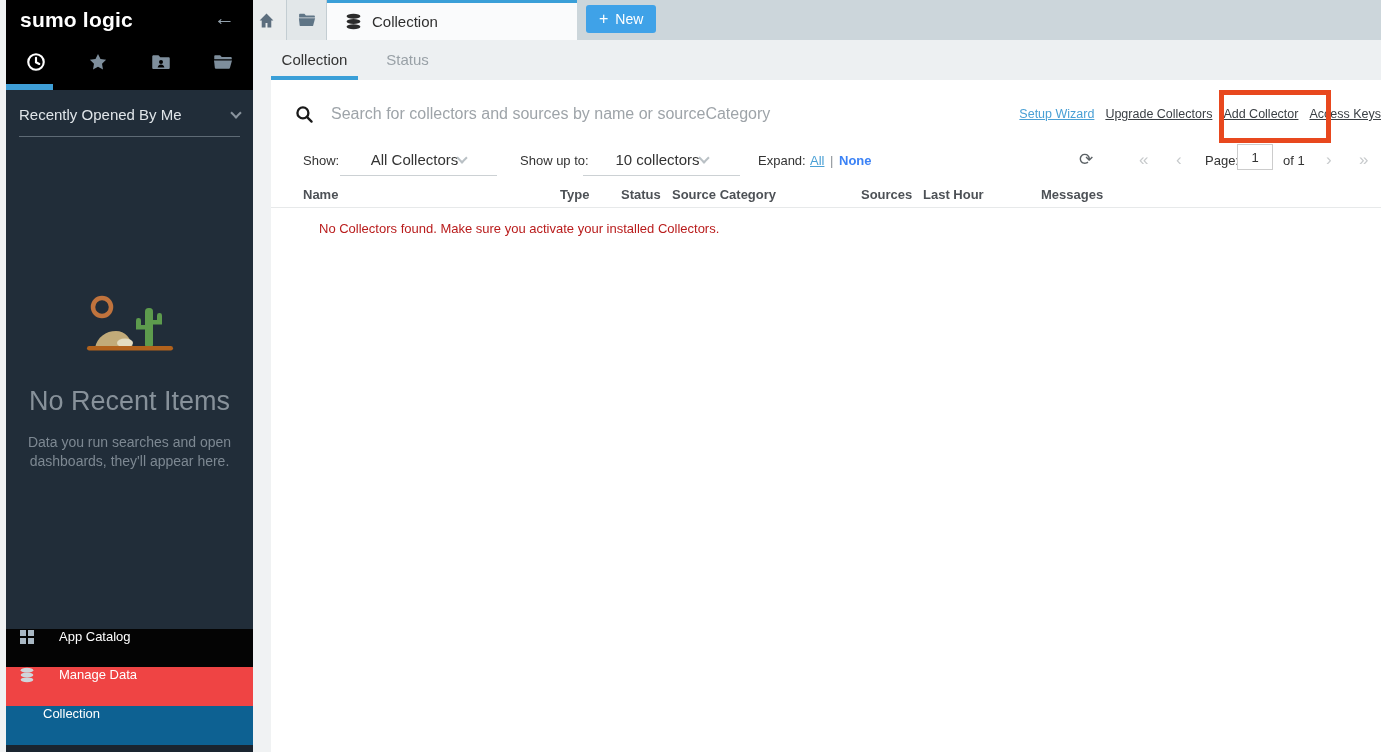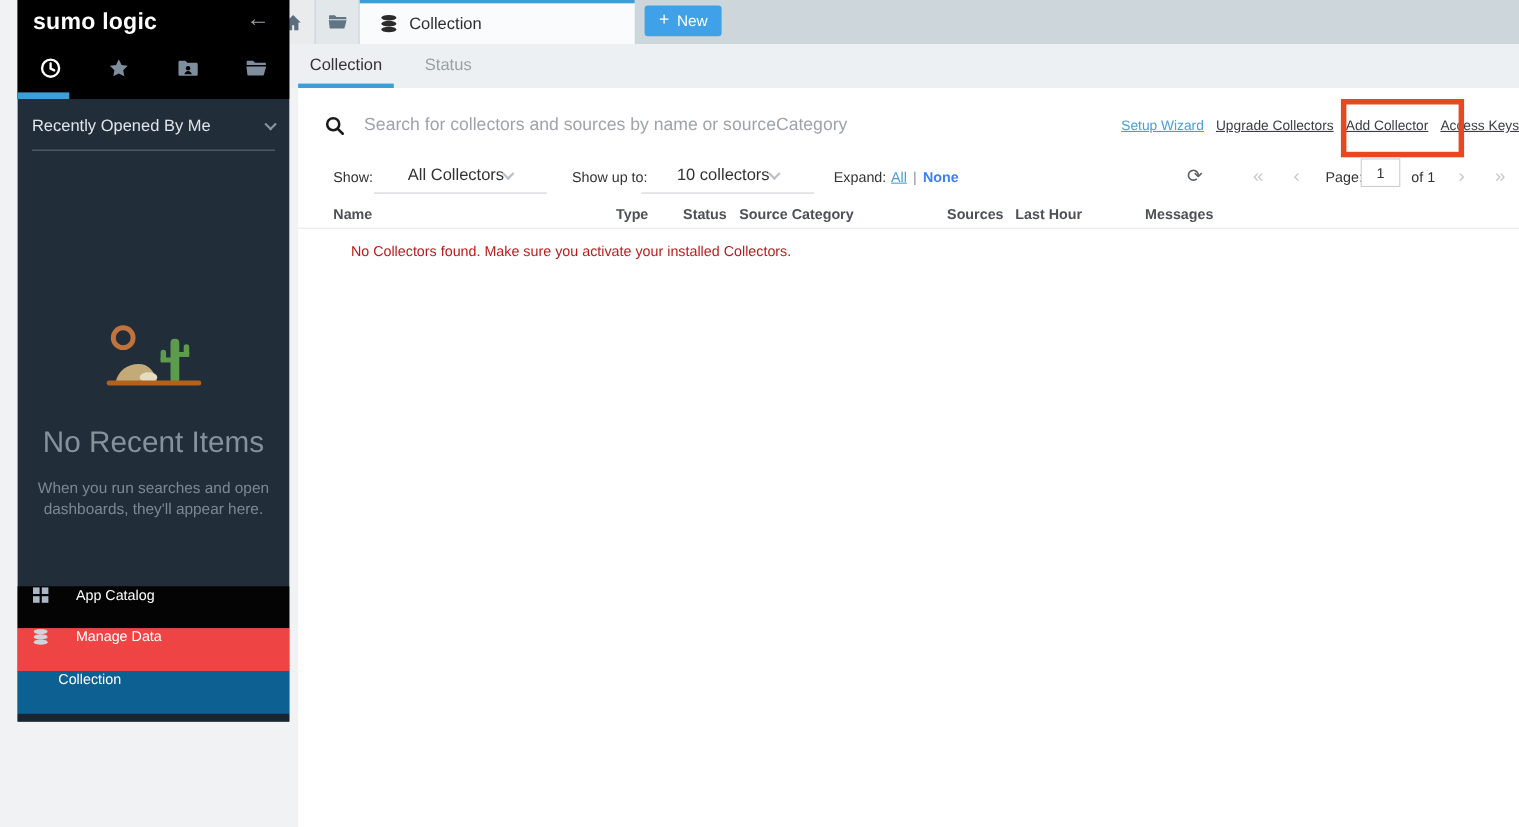--- a/index.html
+++ b/index.html
@@ -1,20 +1,20 @@
 <!DOCTYPE html>
 <html><head>
 <meta charset="utf-8">
 <style>
   * { margin:0; padding:0; box-sizing:border-box; }
   body { background:#fff; font-family:"Liberation Sans", sans-serif; }
   .root { position:relative; width:1381px; height:752px; background:#f0f2f3; overflow:hidden; }
 
   
-  .sidebar { position:absolute; left:16px; top:0; width:247px; height:656px; background:#212d39; z-index:5; }
+  .sidebar { position:absolute; left:6px; top:0; width:247px; height:752px; background:#212d39; z-index:5; }
   .sidebar-top { position:relative; background:#000; height:90px; }
   .logo { color:#fff; font-size:21px; font-weight:bold; letter-spacing:.2px; padding:8px 0 0 14px; }
   .back-arrow { position:absolute; right:18px; top:6px; color:#93a1ad; font-size:21px; cursor:pointer; }
   .nav-icons { position:absolute; left:0; right:0; top:48px; display:flex; justify-content:space-between; padding:0 16px; }
   .nav-icon { width:28px; height:28px; display:flex; align-items:center; justify-content:center; color:#7e8e9c; }
   .nav-icon svg { display:block; }
   .active-indicator { position:absolute; left:0; top:84px; width:47px; height:6px; background:#3e9ed6; }
 
   .recent-select { margin:16px 13px 0 13px; padding-bottom:13px; border-bottom:1px solid #5e6a75;
     display:flex; align-items:center; justify-content:space-between; color:#e0e5e9; font-size:15px; cursor:pointer; }
@@ -133,21 +133,21 @@
         <rect x="76" y="16" width="8" height="40" rx="3.5" fill="#5d9b4d"></rect>
         <rect x="67" y="26" width="5" height="11" rx="2.4" fill="#5d9b4d"></rect>
         <rect x="67" y="33" width="11" height="4.5" fill="#5d9b4d"></rect>
         <rect x="88" y="21" width="5" height="11" rx="2.4" fill="#5d9b4d"></rect>
         <rect x="82" y="28" width="11" height="4.5" fill="#5d9b4d"></rect>
         <path d="M26 56c2-11 11-17 21-17 9 0 15 7 17 17z" fill="#c2ab79"></path>
         <ellipse cx="56" cy="51" rx="8" ry="4.5" fill="#e4dcc0"></ellipse>
         <rect x="18" y="54" width="86" height="4.5" rx="2.2" fill="#b2621c"></rect>
       </svg>
       <div class="empty-title">No Recent Items</div>
-      <div class="empty-msg">When you run searches and open dashboards, they'll appear here.</div>
+      <div class="empty-msg">Data you run searches and open dashboards, they'll appear here.</div>
     </div>
 
     <div class="side-bottom">
       <div class="side-item si-appcat">
         <svg width="16" height="16" viewBox="0 0 16 16">
             <g fill="#a9b8c4">
               <rect x="1" y="1" width="6" height="6"></rect>
               <rect x="9" y="1" width="6" height="6"></rect>
               <rect x="1" y="9" width="6" height="6"></rect>
               <rect x="9" y="9" width="6" height="6"></rect>

